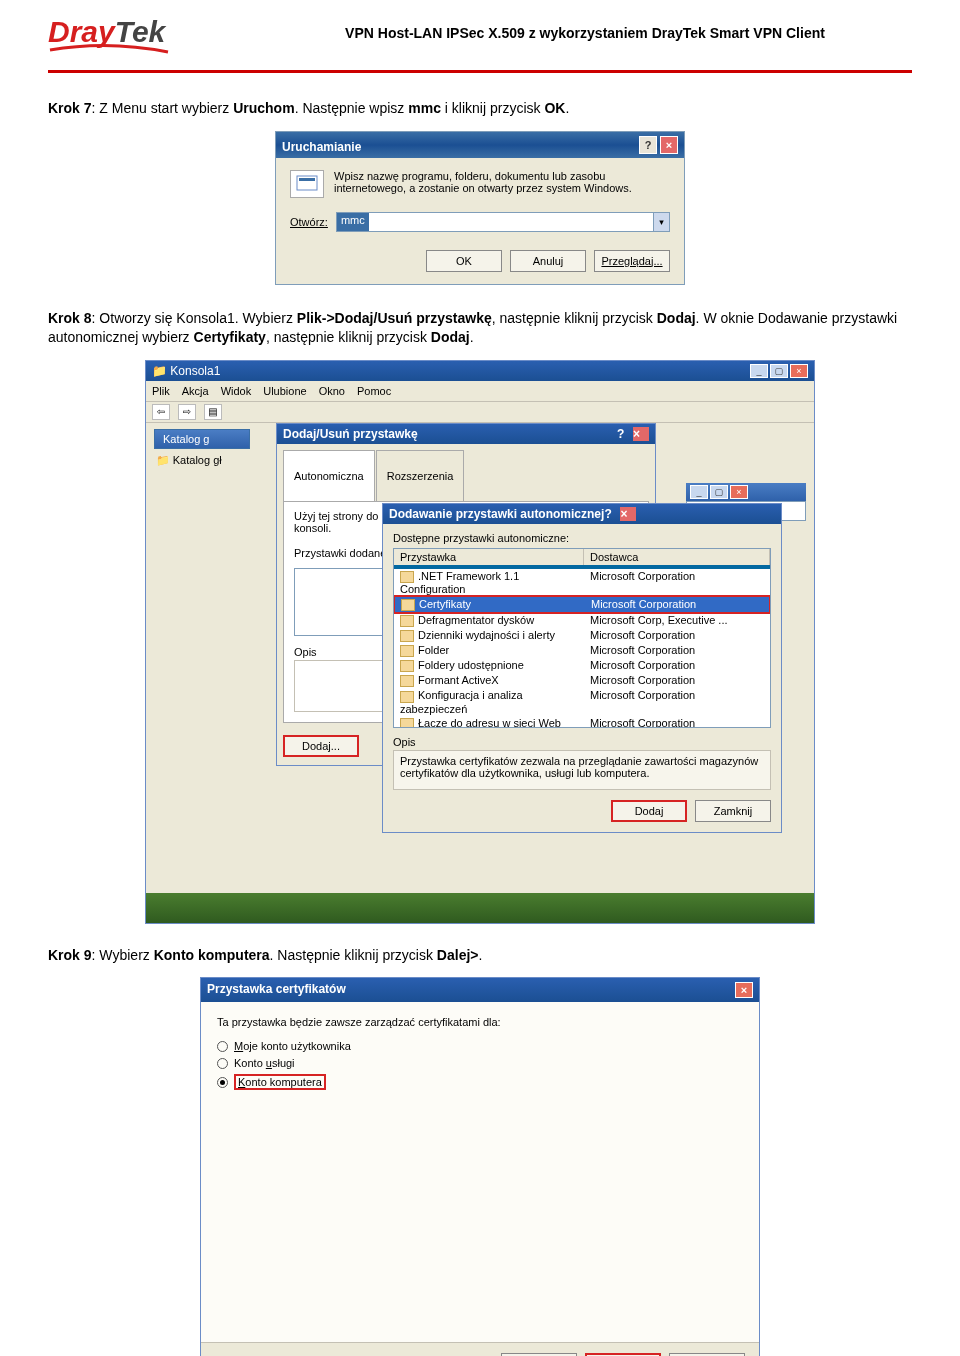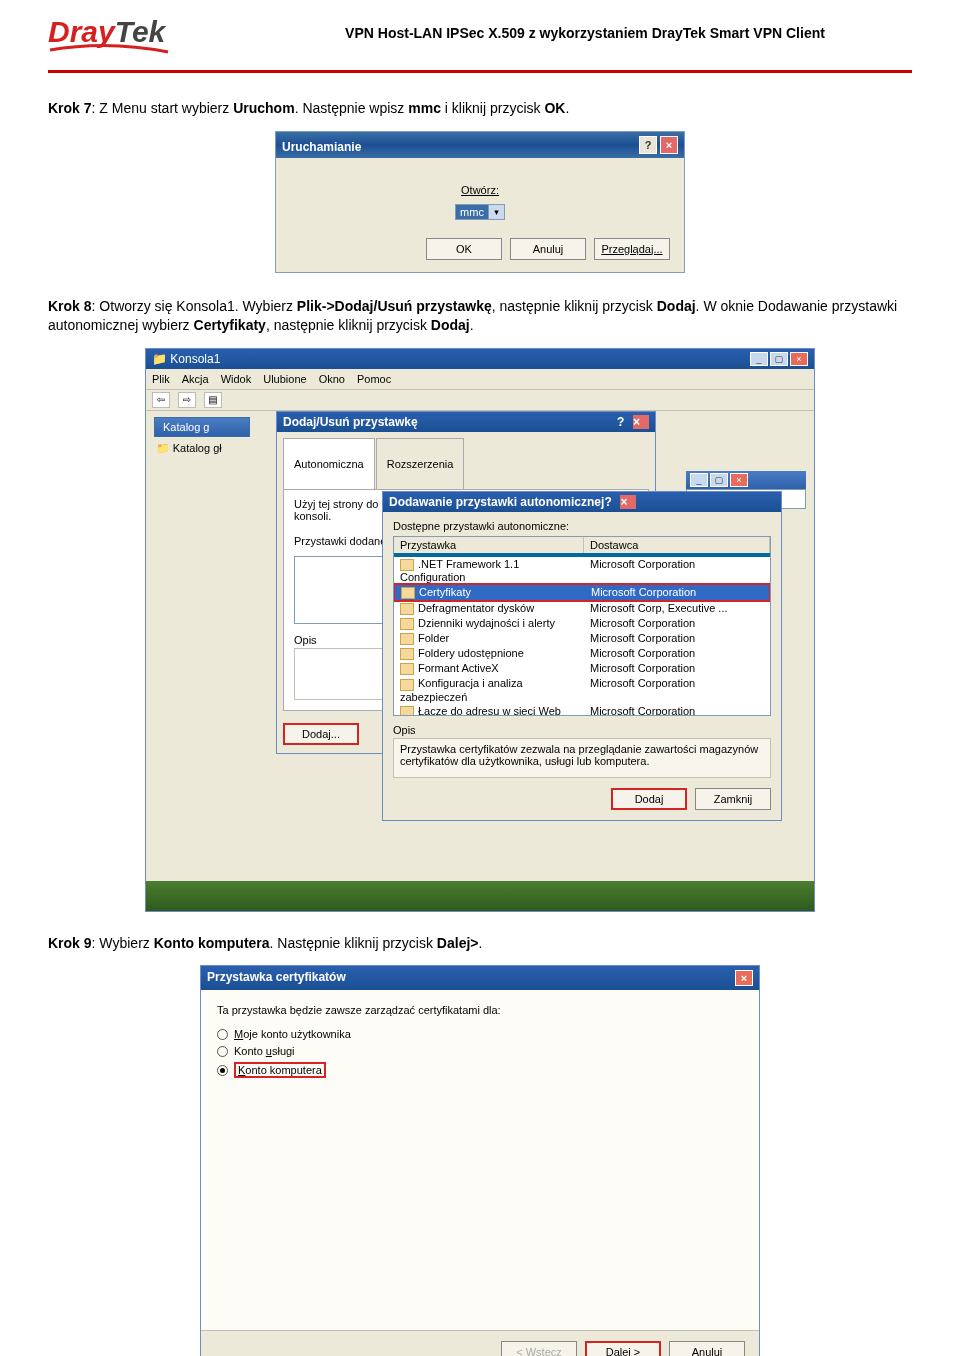--- a/index.html
+++ b/index.html
@@ -15,21 +15,21 @@
   
   .run-dialog { width:410px; margin:6px auto 24px auto; border:1px solid #7f9db9; font-size:11px; background:#ece9d8; }
   .titlebar { background:linear-gradient(#3a6ea5,#1b4f93 50%,#3a6ea5); color:#fff; font-weight:bold; font-size:12px; padding:4px 6px; display:flex; align-items:flex-end; }
   .titlebar .spacer{flex:1;}
   .titlebar .tb-btn{ width:18px;height:18px; background:#e8e4d8; border:1px solid #fff; margin-left:3px; display:flex;align-items:center;justify-content:center;font-size:11px;color:#333;}
   .tb-btn.close{ background:#e36868; color:#fff; }
   .run-body { padding:12px 14px 12px 14px; }
   .run-top { display:flex; gap:10px; align-items:flex-start; }
   .run-icon { width:34px;height:28px;border:1px solid #aaa;background:#fff;display:flex;align-items:center;justify-content:center; }
   .run-text { font-size:11px; flex:1; }
-  .run-row { display:flex; align-items:center; margin-top:14px; gap:8px;flex-direction:column; }
+  .run-row { display:flex; align-items:center; margin-top:14px; gap:8px; }
   .run-label { font-size:11px; }
   .combo { flex:1; display:flex; border:1px solid #7f9db9; background:#fff; height:20px; }
   .combo-val { background:#3a6ea5; color:#fff; padding:1px 4px; font-size:11px; }
   .combo-arrow { width:16px; background:#cdd9ed; border-left:1px solid #7f9db9; margin-left:auto; display:flex;align-items:center;justify-content:center;font-size:9px;}
   .btn-row { display:flex; justify-content:flex-end; gap:8px; margin-top:18px; }
   .btn { border:1px solid #888; background:#f5f3ea; min-width:76px; height:22px; font-size:11px; display:flex;align-items:center;justify-content:center;}
   
   .mmc-wrap { width:670px; margin:0 auto 22px auto; border:1px solid #6b8cc7; font-size:11px; background:#f2f0e6; }
   .mmc-title { background:linear-gradient(#2a5fb0,#1b4f93); color:#fff; padding:3px 6px; display:flex; align-items:center; font-size:12px; }
   .mmc-title .spacer{flex:1;}
@@ -120,20 +120,29 @@
   </div>
 
   <div class="run-dialog">
     <div class="titlebar">
       <span>Uruchamianie</span>
       <span class="spacer"></span>
       <span class="tb-btn">?</span>
       <span class="tb-btn close">×</span>
     </div>
     <div class="run-body">
+      <div class="run-top">
+        <div class="run-icon">
+          <svg width="22" height="18">
+              <rect x="1" y="1" width="20" height="14" fill="#fff" stroke="#6b8cc7"></rect>
+              <rect x="3" y="3" width="16" height="3" fill="#3a6ea5"></rect>
+            </svg>
+        </div>
+        <div class="run-text">Wpisz nazwę programu, folderu, dokumentu lub zasobu internetowego, a zostanie on otwarty przez system Windows.</div>
+      </div>
       <div class="run-row">
         <div class="run-label"><span class="underline">Otwórz:</span></div>
         <div class="combo">
           <span class="combo-val">mmc</span>
           <span class="combo-arrow">▾</span>
         </div>
       </div>
       <div class="btn-row">
         <div class="btn">OK</div>
         <div class="btn">Anuluj</div>

